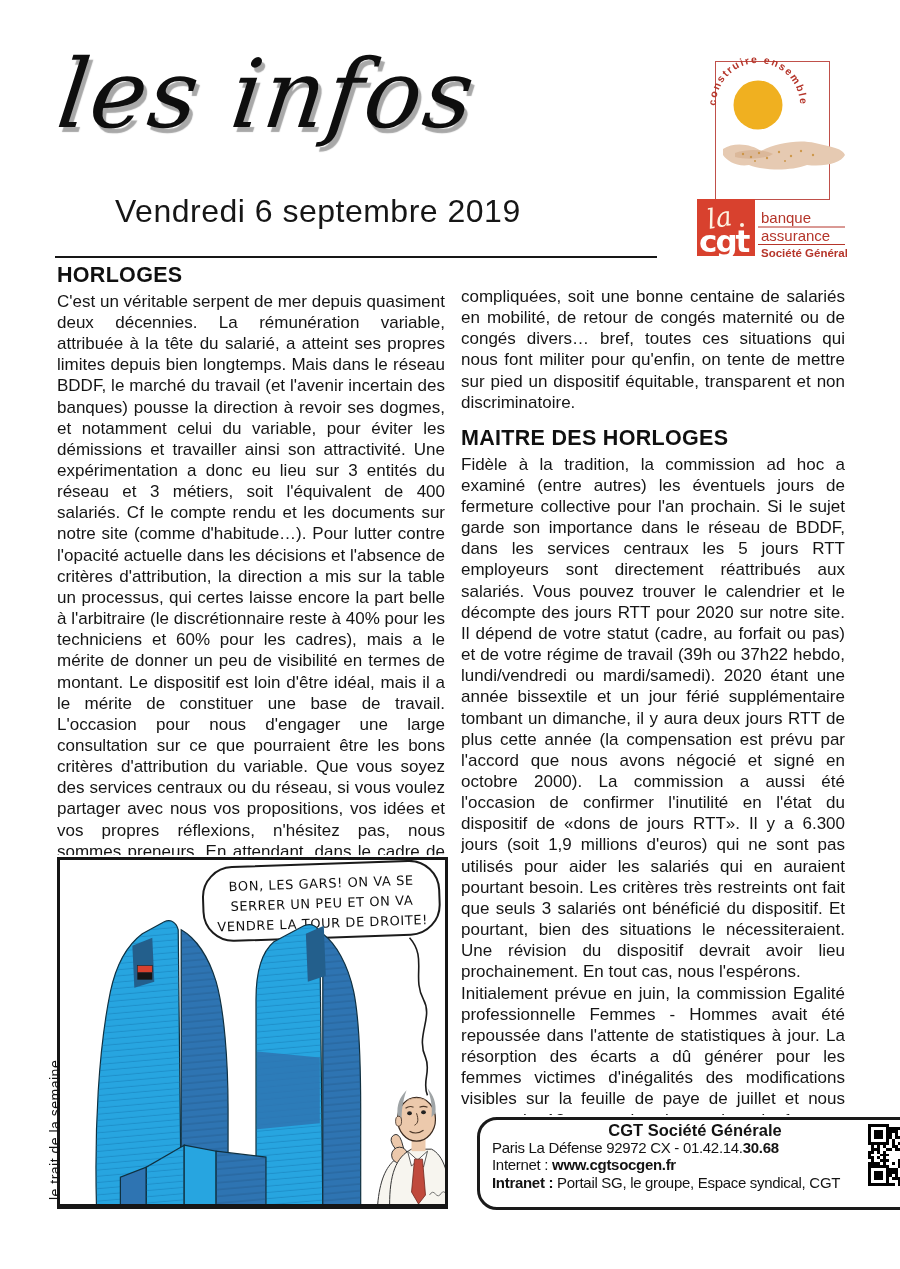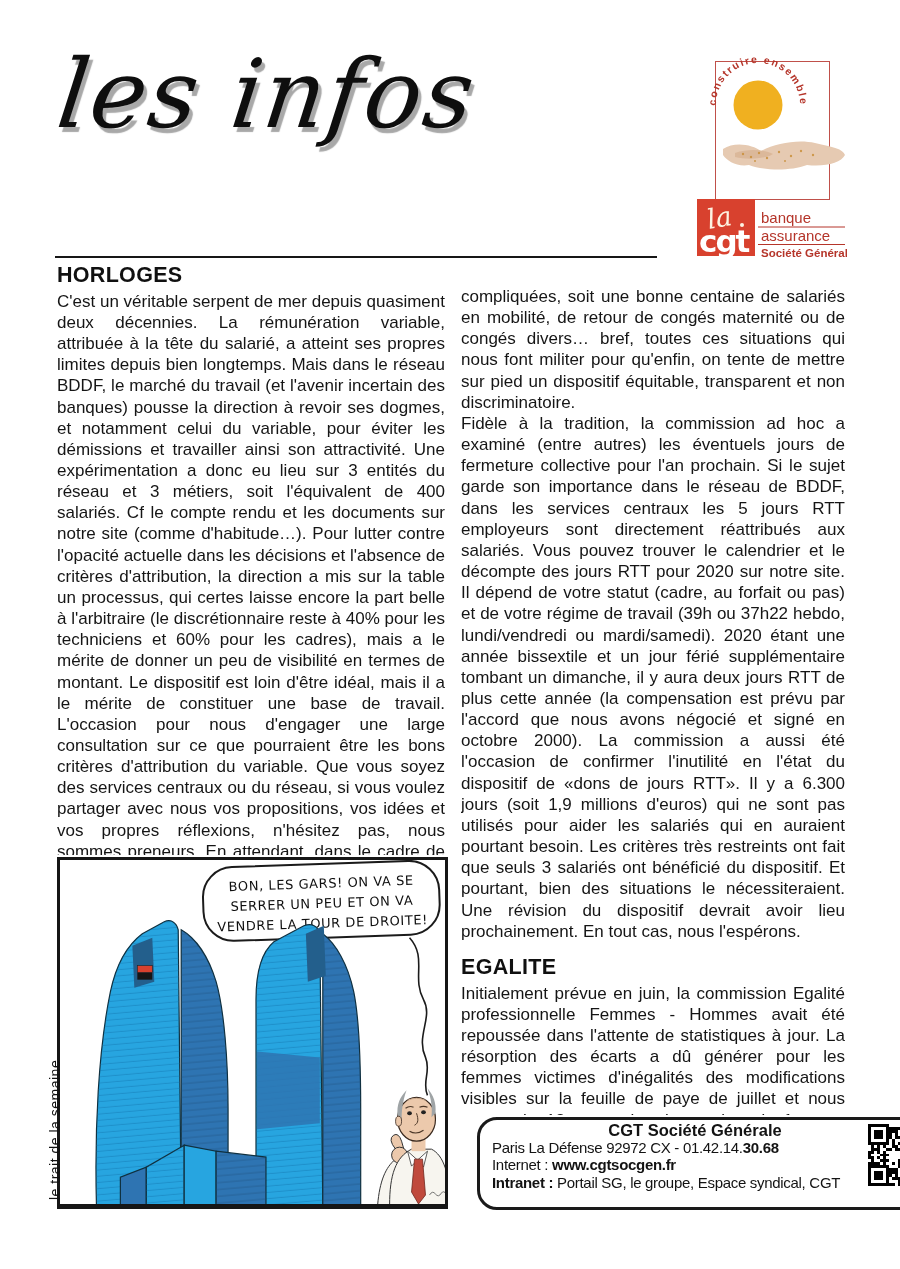--- a/index.html
+++ b/index.html
@@ -60,20 +60,21 @@
   .qr{position:absolute;right:8px;top:4px;width:62px;height:62px;background:#fff;}
   .qr-grid{display:grid;width:100%;height:100%;grid-template-rows:repeat(21,1fr);grid-template-columns:repeat(21,1fr);}
   .qr-grid div{background:#000;}
 </style>
 </head>
 <body>
 
 <div class="page">
 
   <div class="masthead">les infos</div>
+  <div class="date-line">Vendredi 6 septembre 2019</div>
   <div class="header-rule"></div>
 
   <div class="logo-wrap">
     <svg width="152" height="212" viewBox="0 0 152 212" xmlns="http://www.w3.org/2000/svg">
       <rect class="logo-frame-rect" x="20.5" y="8.5" width="114" height="138"></rect>
       <circle class="sun" cx="63" cy="52" r="24.5"></circle>
       <defs>
           <path id="ctext" d="M 30,78 A 42,42 0 1 1 96,78" fill="none"></path>
         </defs>
       <text class="circle-text">
@@ -181,22 +182,22 @@
         <path d="M 350,272 Q 357,276 364,271" fill="none" stroke="#4a3627" stroke-width="1.2"></path>
         <path d="M 348,241 q 9,-4 18,0" fill="none" stroke="#caa98c" stroke-width="1"></path>
         <path d="M 370,336 q 3,-5 6,-1 q 3,4 6,-1 q 2,-3 5,1" fill="none" stroke="#555" stroke-width=".8"></path>
       </g>
     </svg>
     <div class="vert-caption">le trait de la semaine</div>
   </div>
 
   <div class="col col-right">
     <p>compliquées, soit une bonne centaine de salariés en mobilité, de retour de congés maternité ou de congés divers… bref, toutes ces situations qui nous font militer pour qu'enfin, on tente de mettre sur pied un dispositif équitable, transparent et non discriminatoire.</p>
+    <h2>MAITRE DES HORLOGES</h2>
     <p>Fidèle à la tradition, la commission ad hoc a examiné (entre autres) les éventuels jours de fermeture collective pour l'an prochain. Si le sujet garde son importance dans le réseau de BDDF, dans les services centraux les 5 jours RTT employeurs sont directement réattribués aux salariés. Vous pouvez trouver le calendrier et le décompte des jours RTT pour 2020 sur notre site. Il dépend de votre statut (cadre, au forfait ou pas) et de votre régime de travail (39h ou 37h22 hebdo, lundi/vendredi ou mardi/samedi). 2020 étant une année bissextile et un jour férié supplémentaire tombant un dimanche, il y aura deux jours RTT de plus cette année (la compensation est prévu par l'accord que nous avons négocié et signé en octobre 2000). La commission a aussi été l'occasion de confirmer l'inutilité en l'état du dispositif de «dons de jours RTT». Il y a 6.300 jours (soit 1,9 millions d'euros) qui ne sont pas utilisés pour aider les salariés qui en auraient pourtant besoin. Les critères très restreints ont fait que seuls 3 salariés ont bénéficié du dispositif. Et pourtant, bien des situations le nécessiteraient. Une révision du dispositif devrait avoir lieu prochainement. En tout cas, nous l'espérons.</p>
-    <h2>EGALITE</h2>
     <p>Initialement prévue en juin, la commission Egalité professionnelle Femmes - Hommes avait été repoussée dans l'attente de statistiques à jour. La résorption des écarts a dû générer pour les femmes victimes d'inégalités des modifications visibles sur la feuille de paye de juillet et nous aurons le 12 septembre le nombre de femmes ainsi révisées.</p>
   </div>
 
   <div class="contact">
     <p class="c-title">CGT Société Générale</p>
     <p><span>Paris La Défense 92972 CX - 01.42.14.</span><span class="b">30.68</span></p>
     <p><span>Internet : </span><span class="b">www.cgtsocgen.fr</span></p>
     <p><span class="b">Intranet : </span><span>Portail SG, le groupe, Espace syndical, CGT</span></p>
     <div class="qr">
         <div class="qr-grid">

